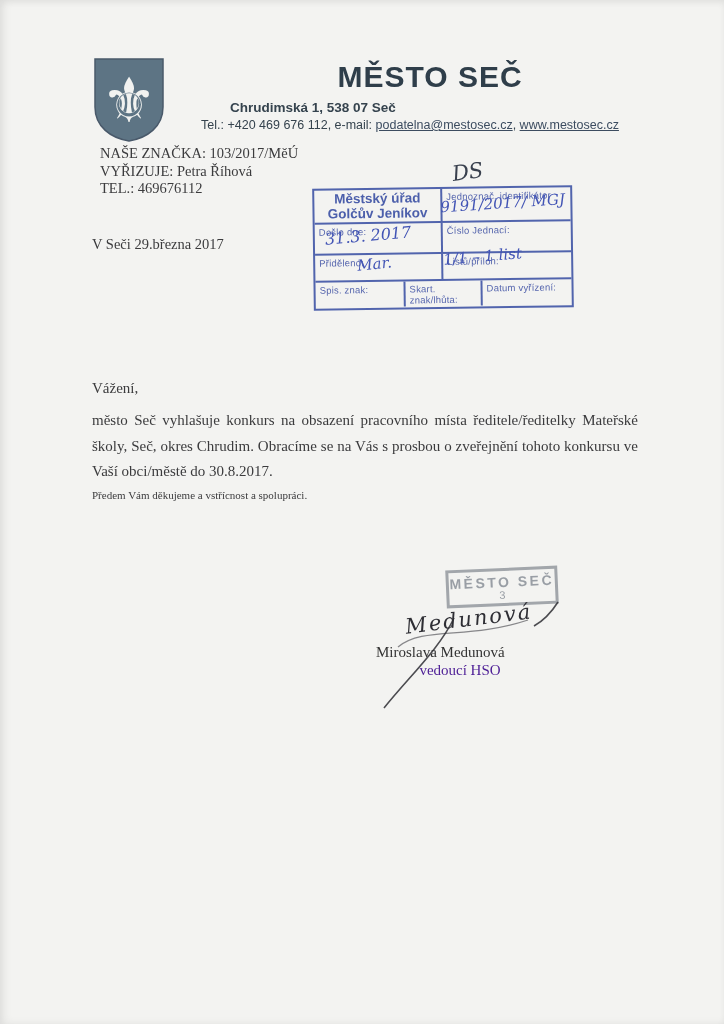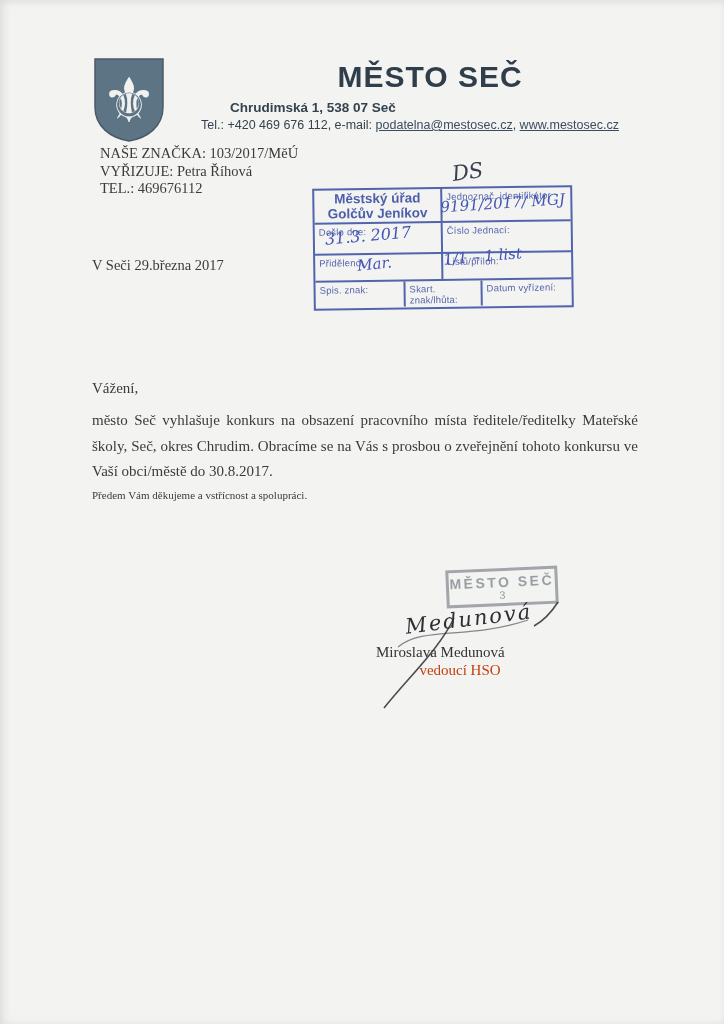--- a/index.html
+++ b/index.html
@@ -18,21 +18,21 @@
     color:#2f3e4a; letter-spacing:1px; }
   .hdr-addr { left:230px; top:100px; width:400px; text-align:left;
     font-family:"Liberation Sans", sans-serif; font-weight:bold; font-size:13.5px; color:#35434e; }
   .hdr-contact { left:110px; top:118px; width:600px; text-align:center;
     font-family:"Liberation Sans", sans-serif; font-weight:normal; font-size:12.5px; color:#35434e; }
   .hdr-contact .lnk { text-decoration:underline; color:#3c4c60; }
 
   
   .ref { left:92px; top:145px; font-size:14.5px; line-height:17.5px;margin-left:8px; }
   .ref .lnk { text-decoration:underline; color:#3f4a63; }
-  .place-date { left:92px; top:236px; font-size:14.5px;margin-top:21px; }
+  .place-date { left:92px; top:236px; font-size:14.5px; }
 
   
   .stamp { left:313px; top:187px; width:260px; height:122px;
     transform:rotate(-0.8deg);
     font-family:"Liberation Sans", sans-serif; color:#5666ae;
     border:2.5px solid #5164ad; box-sizing:border-box; }
   .s-row { display:flex; border-top:2px solid #5164ad; box-sizing:border-box; }
   .s-row:first-child { border-top:none; }
   .s-cell { border-left:2px solid #5164ad; box-sizing:border-box; overflow:hidden; }
   .s-cell:first-child { border-left:none; }
@@ -63,21 +63,21 @@
     text-align:center; color:#8d939b; font-family:"Liberation Sans", sans-serif;
     opacity:.88; }
   .gray-stamp .l1 { font-weight:bold; font-size:14px; letter-spacing:2.5px; margin-top:3px; }
   .gray-stamp .l2 { font-size:11px; line-height:11px; }
   .sig-text { left:405px; top:607px; font-family:"DejaVu Serif", serif;
     font-style:italic; font-size:21px; letter-spacing:2px; color:#2e2e34;
     transform:rotate(-7deg); }
   .sig-svg { left:368px; top:592px; width:212px; height:125px; }
   .signer-name { left:376px; top:644px; font-size:15px; color:#333; }
   .signer-role { left:396px; top:662px; width:128px; text-align:center;
-    font-size:15px; color:#c2410c; }
+    font-size:15px; color:#4c1d95; }
 </style>
 </head>
 <body>
 
 <div class="page">
 
   <svg class="abs coa" viewBox="0 0 74 88" xmlns="http://www.w3.org/2000/svg">
     <path d="M3 3 H71 V51 C71 71 55 82 37 85 C19 82 3 71 3 51 Z" fill="#5d7484" stroke="#49596a" stroke-width="1.5"></path>
     <text x="37" y="66" text-anchor="middle" font-size="62" fill="#f1f2f0" font-family="DejaVu Sans, sans-serif">⚜</text>
   </svg>

